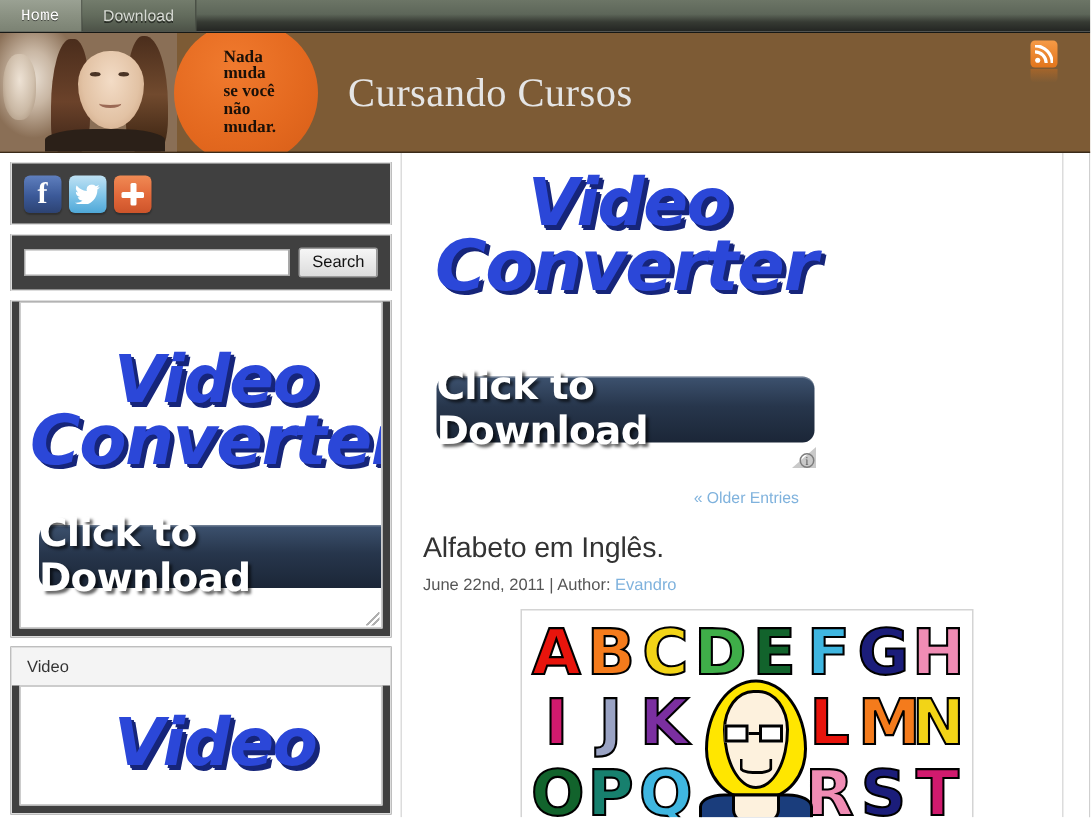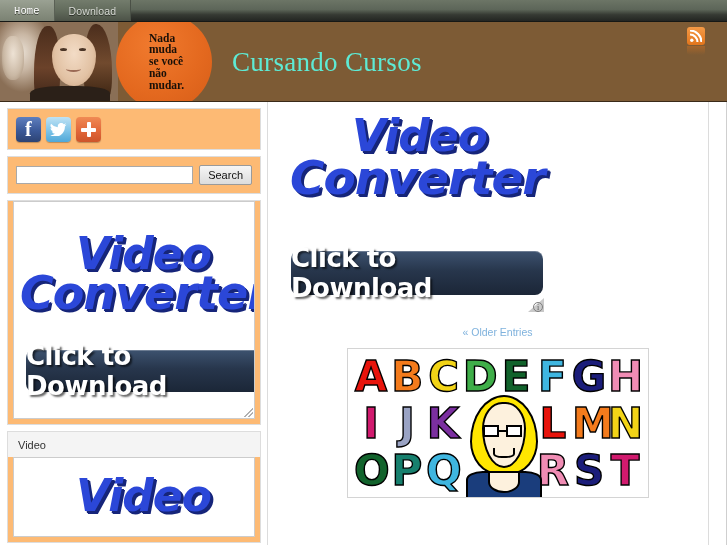--- a/index.html
+++ b/index.html
@@ -129,21 +129,21 @@
     color: #1a1008;
     text-align: left;
     padding-left: 5px;
     white-space: pre-line;
   }
   .banner-title {
     position: absolute; left: 232px; top: 50%;
     transform: translateY(-50%);
     font-family: "Liberation Serif", serif;
     font-size: 27px;
-    color: #5eead4;
+    color: #e5e5e5;
     letter-spacing: .3px;
     white-space: nowrap;
   }
   .rss-icon {
     position: absolute; right: 22px; top: 5px;
     width: 18px; height: 18px;
     background: linear-gradient(to bottom, #f59a46 0%, #e2751c 100%);
     border-radius: 3px;
     cursor: pointer;
   }
@@ -164,21 +164,21 @@
     background: #ffffff;
   }
   .sidebar {
     width: 268px;
     padding: 6px 6px 0 7px;
     background: #ffffff;
     border-right: 1px solid #dcdcdc;
     overflow: hidden;
   }
   .widget {
-    background: #fdba74;
+    background: #404040;
     border: 1px solid #dddddd;
     margin-bottom: 6px;
     overflow: hidden;
   }
   .widget-social { padding: 8px 8px 7px 8px; display: flex; gap: 5px; }
   .social-icon {
     width: 25px; height: 25px;
     border-radius: 4px;
     position: relative;
     cursor: pointer;
@@ -517,21 +517,28 @@
           <div class="vc-word" style="position:absolute; left:8px; top:48px; font-size:47px;">Converter</div>
           <div class="vc-btn" style="position:absolute; left:9px; top:145px; width:252px; height:44px; font-size:26px;">Click to Download</div>
           <div class="adchoices" style="left:246px; top:192px;">
             <span class="adchoices-i">i</span>
           </div>
         </div>
       </div>
 
       <div class="older-entries">« Older Entries</div>
 
-
+      <div class="post-title">Alfabeto em Inglês.</div>
+
+      <div class="post-meta">
+        <span>June 22nd, 2011</span>
+        <span>|</span>
+        <span>Author:</span>
+        <a>Evandro</a>
+      </div>
 
       <div class="post-image">
         <div class="alpha-grid" id="alpha-grid">
             <div class="alpha-row">
               <div class="alpha-letter" style="color: rgb(232, 20, 12);">A</div>
               <div class="alpha-letter" style="color: rgb(244, 123, 28);">B</div>
               <div class="alpha-letter" style="color: rgb(242, 212, 23);">C</div>
               <div class="alpha-letter" style="color: rgb(63, 174, 73);">D</div>
               <div class="alpha-letter" style="color: rgb(18, 99, 44);">E</div>
               <div class="alpha-letter" style="color: rgb(63, 182, 224);">F</div>

